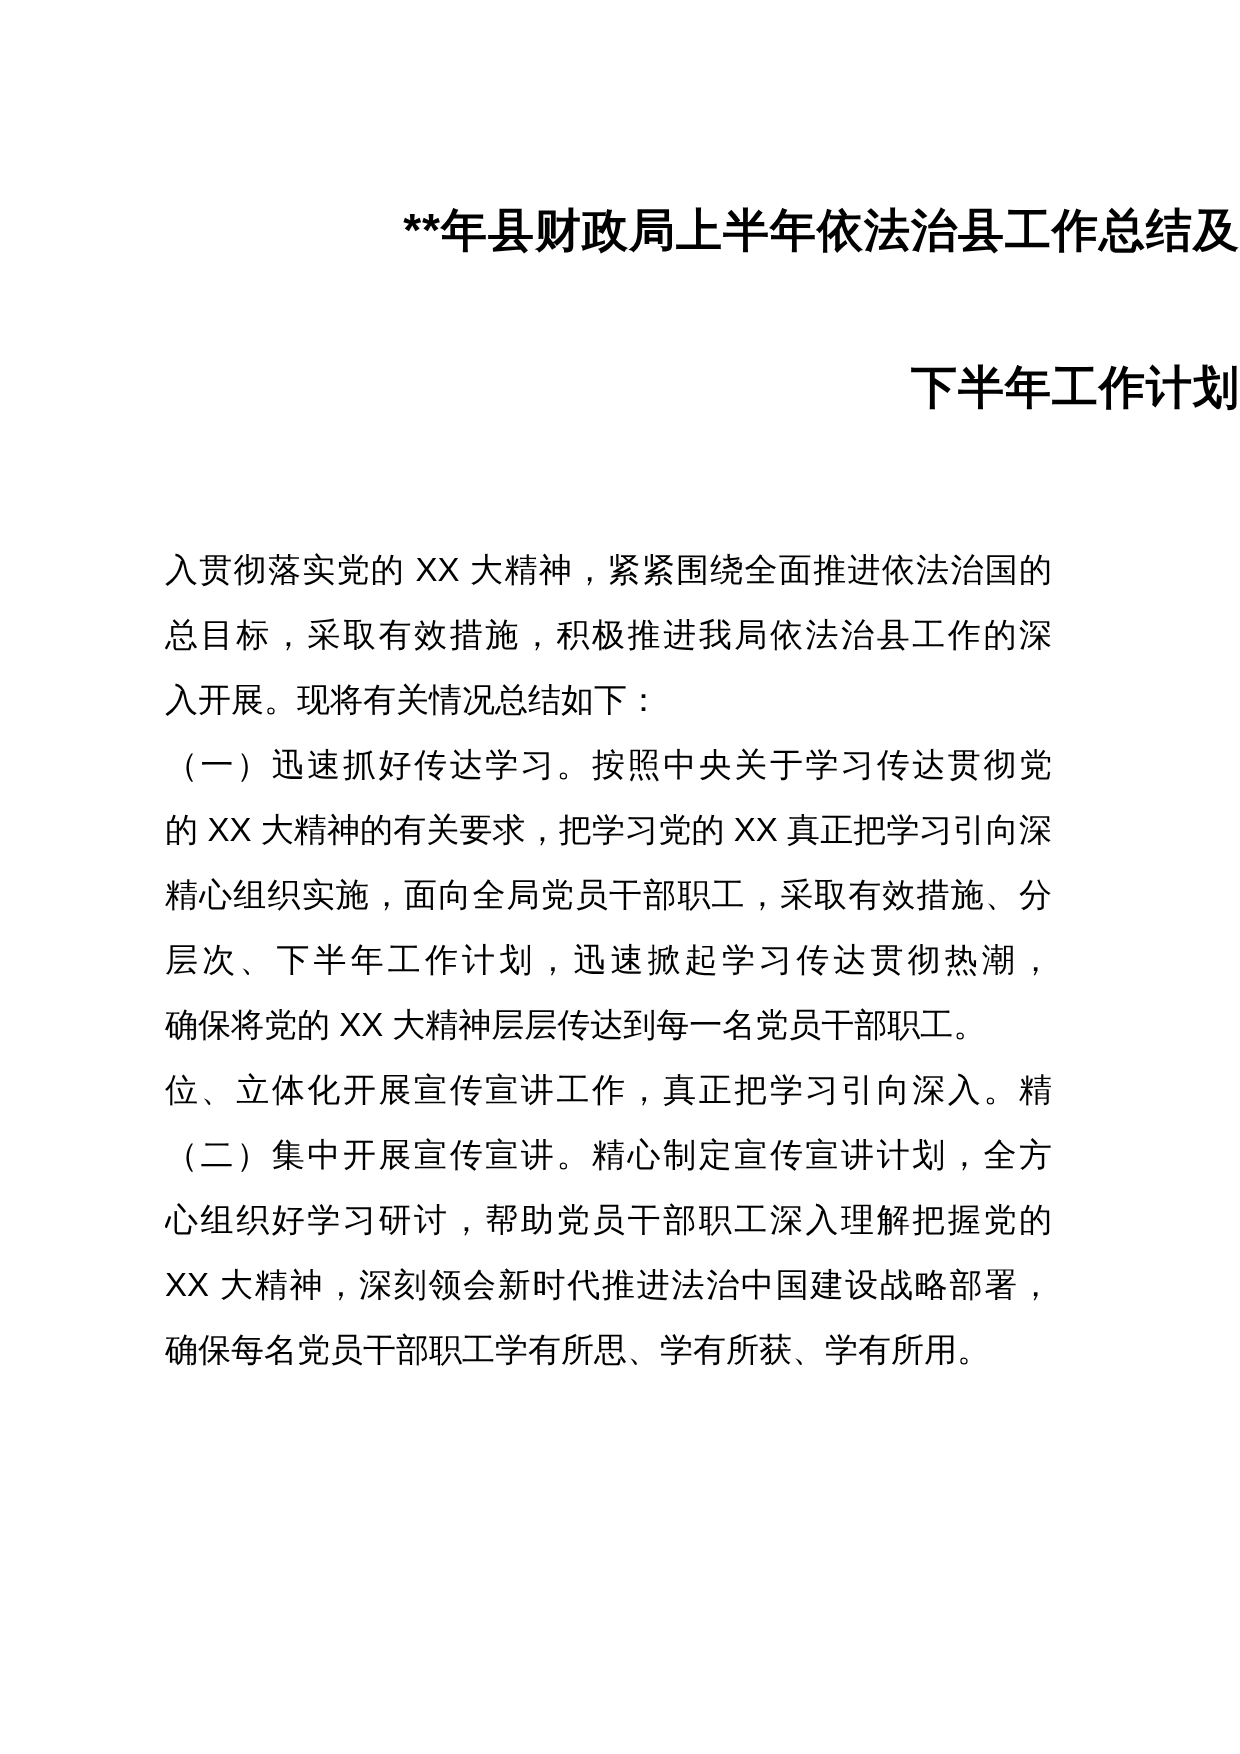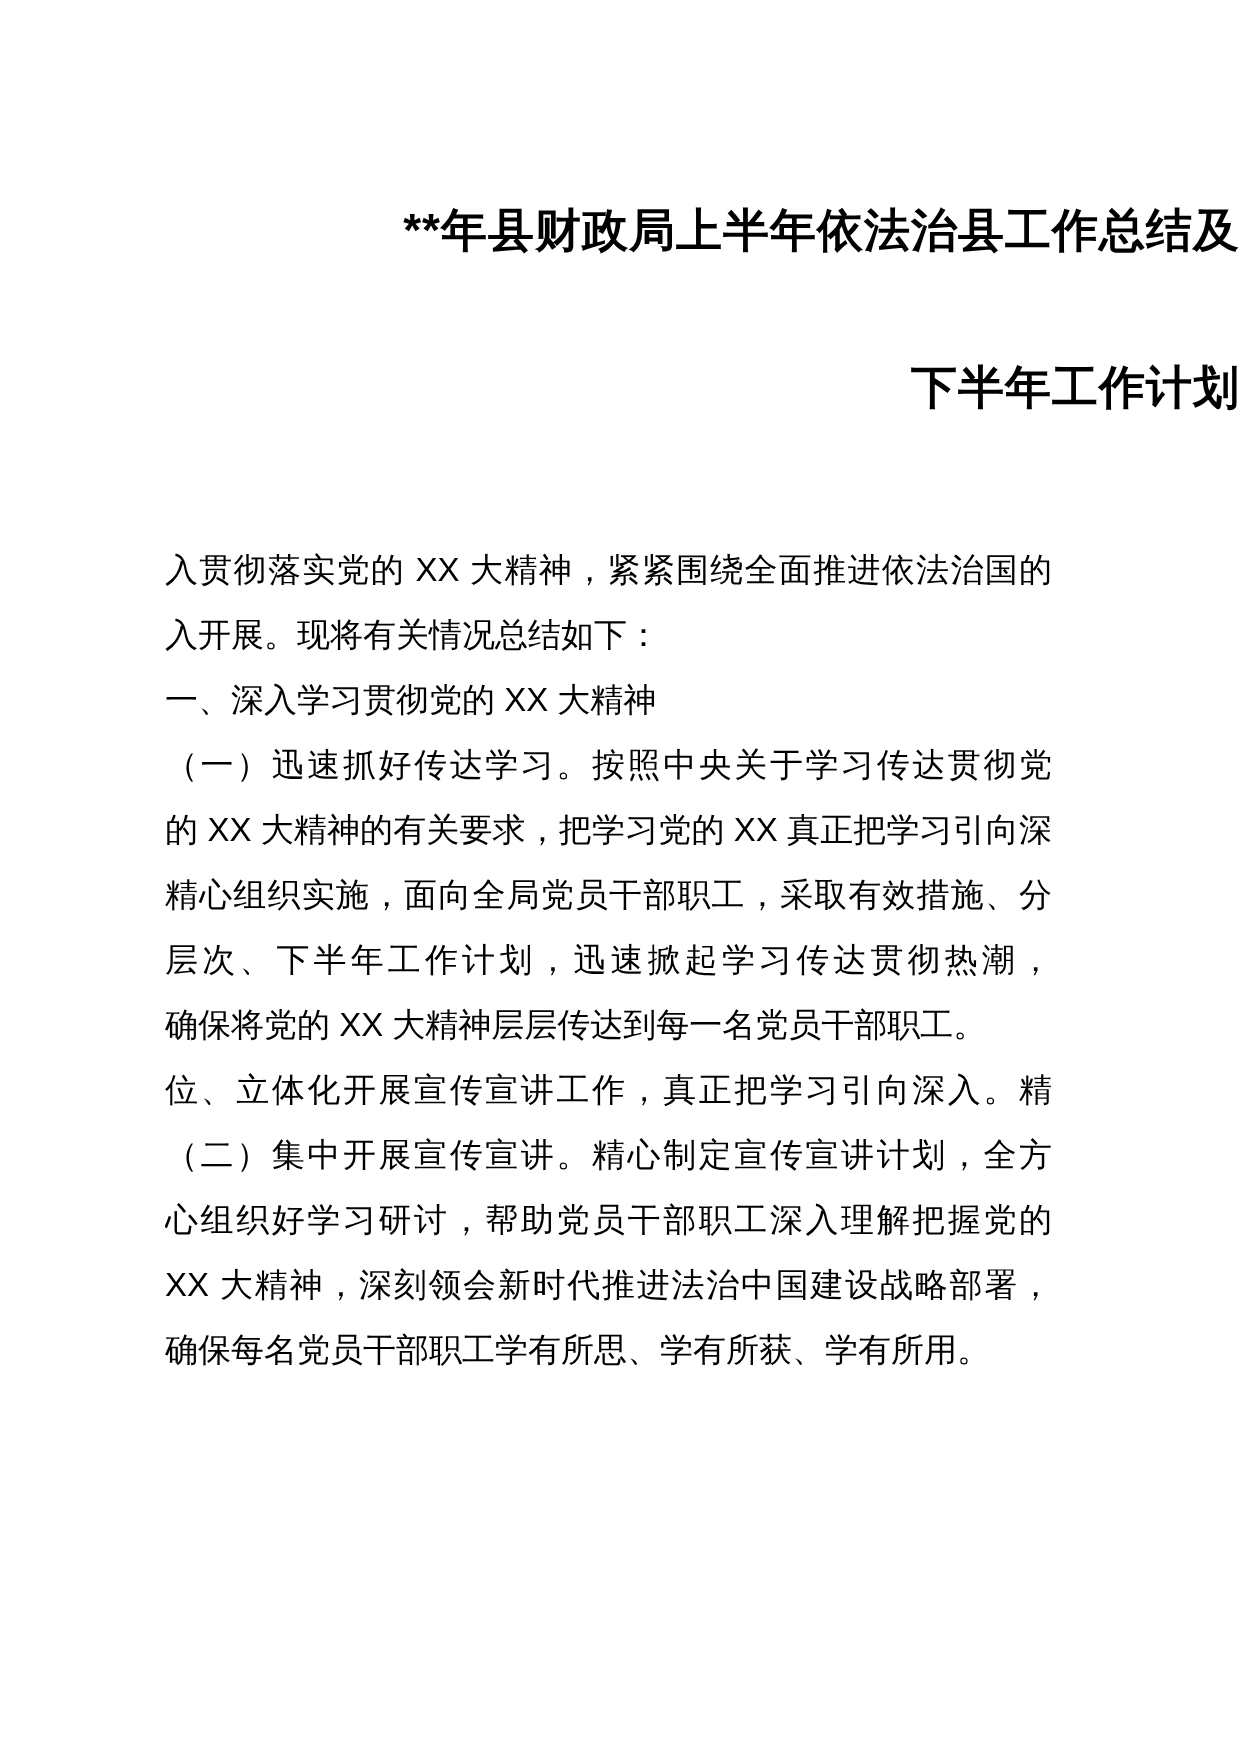--- a/index.html
+++ b/index.html
@@ -46,22 +46,22 @@
 </style>
 </head>
 <body>
 
 <div class="page">
   <h1 class="doc-title t1">**年县财政局上半年依法治县工作总结及</h1>
   <h1 class="doc-title t2">下半年工作计划</h1>
 
   <div class="doc-body">
     <div class="line">入贯彻落实党的 XX 大精神，紧紧围绕全面推进依法治国的</div>
+    <div class="line">总目标，采取有效措施，积极推进我局依法治县工作的深</div>
     <div class="line end">入开展。现将有关情况总结如下：</div>
-    <div class="line end">一、深入学习贯彻党的 XX 大精神</div>
     <div class="line">（一）迅速抓好传达学习。按照中央关于学习传达贯彻党</div>
     <div class="line">的 XX 大精神的有关要求，把学习党的 XX 真正把学习引向深入</div>
     <div class="line">精心组织实施，面向全局党员干部职工，采取有效措施、分</div>
     <div class="line">层次、下半年工作计划，迅速掀起学习传达贯彻热潮，</div>
     <div class="line end">确保将党的 XX 大精神层层传达到每一名党员干部职工。</div>
     <div class="line">位、立体化开展宣传宣讲工作，真正把学习引向深入。精</div>
     <div class="line">（二）集中开展宣传宣讲。精心制定宣传宣讲计划，全方</div>
     <div class="line">心组织好学习研讨，帮助党员干部职工深入理解把握党的</div>
     <div class="line">XX 大精神，深刻领会新时代推进法治中国建设战略部署，</div>
     <div class="line end">确保每名党员干部职工学有所思、学有所获、学有所用。</div>

